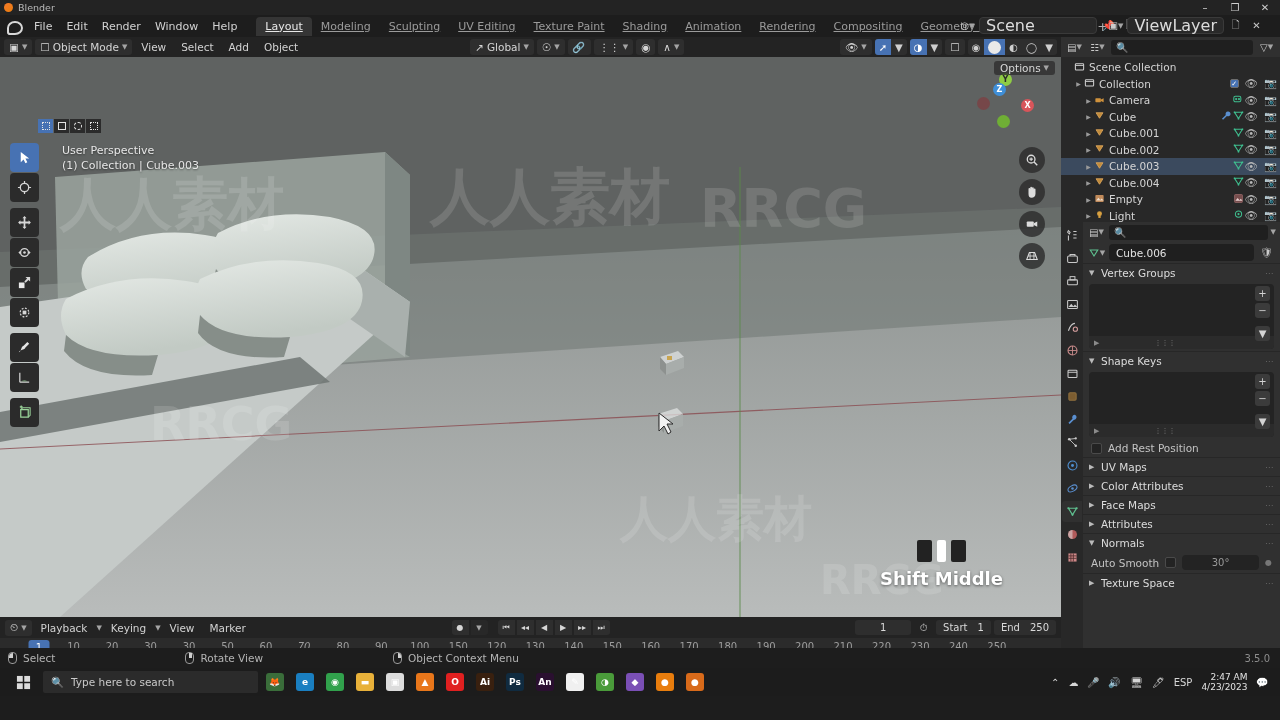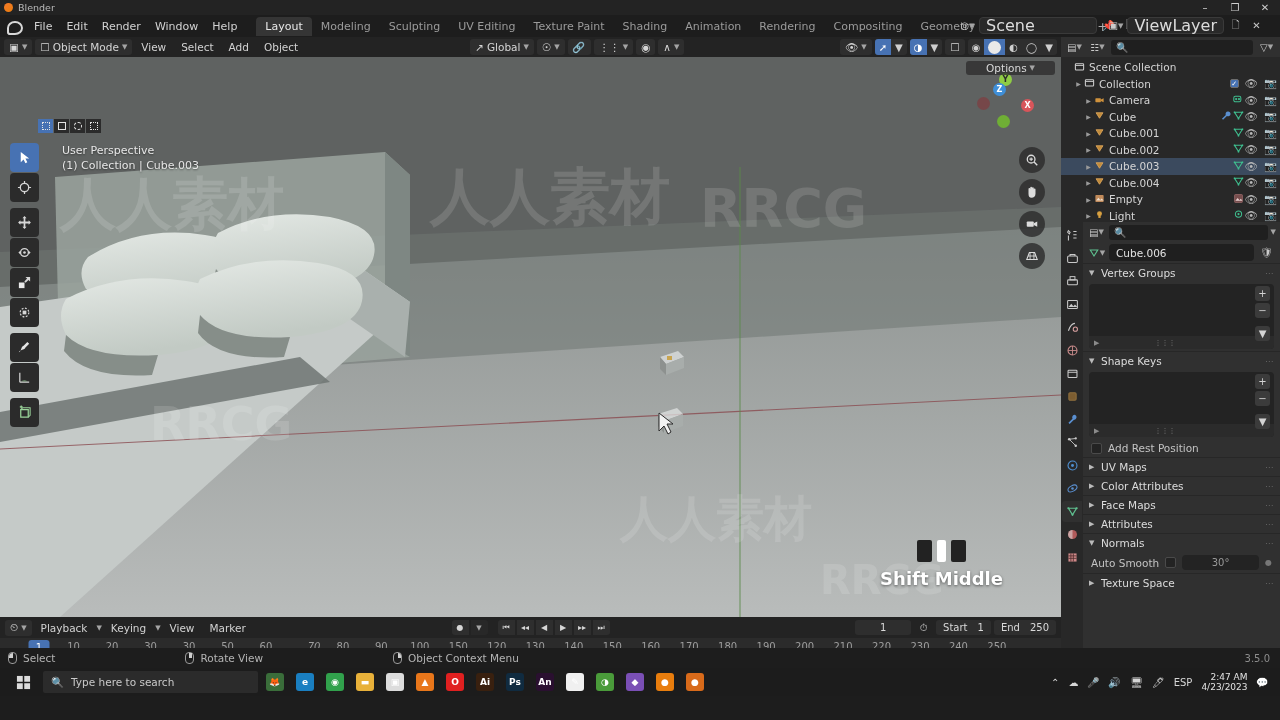--- a/index.html
+++ b/index.html
@@ -19,21 +19,21 @@
 
   
   #topbar { height:22px; background:#1d1d1d; display:flex; align-items:center;
     padding-left:6px; position:relative; }
   .blogo { width:16px; height:14px; margin-right:5px; position:relative; }
   .blogo::before { content:""; position:absolute; left:1px; top:2px; width:12px; height:10px;
     border:2px solid #d8d8d8; border-radius:50% 50% 50% 20%; }
   .menu { padding:2px 7px; font-size:11px; color:#d2d2d2; white-space:nowrap; }
   #wstabs { display:flex; align-items:center; margin-left:12px; }
   .wstab { padding:3px 9px; font-size:11px; color:#9b9b9b; white-space:nowrap;
-    border-radius:4px 4px 0 0; }
+    border-radius:4px 4px 0 0;text-decoration:underline; }
   .wstab.active { background:#353535; color:#e8e8e8; }
   .wsplus { padding:2px 8px; color:#b0b0b0; font-size:13px; }
   #scenebox { position:absolute; right:120px; top:2px; display:flex; align-items:center; gap:2px; }
   #viewlayerbox { position:absolute; right:14px; top:2px; display:flex; align-items:center; gap:2px; }
   .fieldbtn { background:#292929; border:1px solid #3a3a3a; border-radius:4px;
     height:17px; display:flex; align-items:center; padding:0 6px; color:#dcdcdc; font-size:16px; }
   .iconbtn { width:19px; height:17px; background:#292929; border-radius:4px;
     display:flex; align-items:center; justify-content:center; color:#cacaca; font-size:10px; }
   .iconbtn.flat { background:transparent; }
   .wsname { min-width:118px; }
@@ -55,21 +55,21 @@
   .hdrgrp > span { padding:0 4px; height:16px; display:flex; align-items:center;
     color:#cfcfcf; font-size:10px; }
   .hdrgrp > span.on { background:#4772b3; color:#fff; }
   .sph { width:13px; height:13px; border-radius:50%; }
   #vpheader .right { position:absolute; right:4px; display:flex; align-items:center; gap:3px; }
 
   
   #viewport { position:relative; width:1061px; height:560px; overflow:hidden;
     background:linear-gradient(#5d5f5e,#626463); }
   #vpoptions { position:absolute; right:6px; top:4px; display:flex; align-items:center;
-    gap:3px; background:#2e2e2ecc; border-radius:3px; padding:1px 20px; font-size:10.5px;
+    gap:3px; background:#2e2e2ecc; border-radius:3px; padding:1px 6px; font-size:10.5px;
     color:#d8d8d8; z-index:40; }
   #selmodes { position:absolute; left:38px; top:62px; display:flex; gap:1px; z-index:40; }
   #selmodes .sm { width:15px; height:14px; background:#2b2b2b; display:flex;
     align-items:center; justify-content:center; }
   #selmodes .sm.on { background:#4772b3; }
   #selmodes .sm i { display:block; width:8px; height:8px; border:1px dashed #e3e3e3; }
   #selmodes .sm.on i { border-style:dotted; }
 
   #vptext { position:absolute; left:62px; top:86px; z-index:30;
     font-size:11px; color:#e7e7e7; line-height:15px; text-shadow:0 1px 2px #0007; }
@@ -556,21 +556,21 @@
       </div>
 
       <div id="tlruler">
         <div id="ticklayer">
             <div class="tick" style="left: 73.6235px;">10</div>
             <div class="tick" style="left: 112.094px;">20</div>
             <div class="tick" style="left: 150.565px;">30</div>
             <div class="tick" style="left: 189.035px;">30</div>
             <div class="tick" style="left: 227.506px;">50</div>
             <div class="tick" style="left: 265.976px;">60</div>
-            <div class="tick" style="left: 314px; font-style: italic;">70</div>
+            <div class="tick" style="left: 304px; font-style: italic;">70</div>
             <div class="tick" style="left: 342.918px;">80</div>
             <div class="tick" style="left: 381.388px;">90</div>
             <div class="tick" style="left: 419.859px;">100</div>
             <div class="tick" style="left: 458.329px;">150</div>
             <div class="tick" style="left: 496.8px;">120</div>
             <div class="tick" style="left: 535.271px;">130</div>
             <div class="tick" style="left: 573.741px;">140</div>
             <div class="tick" style="left: 612.212px;">150</div>
             <div class="tick" style="left: 650.682px;">160</div>
             <div class="tick" style="left: 689.153px;">170</div>

